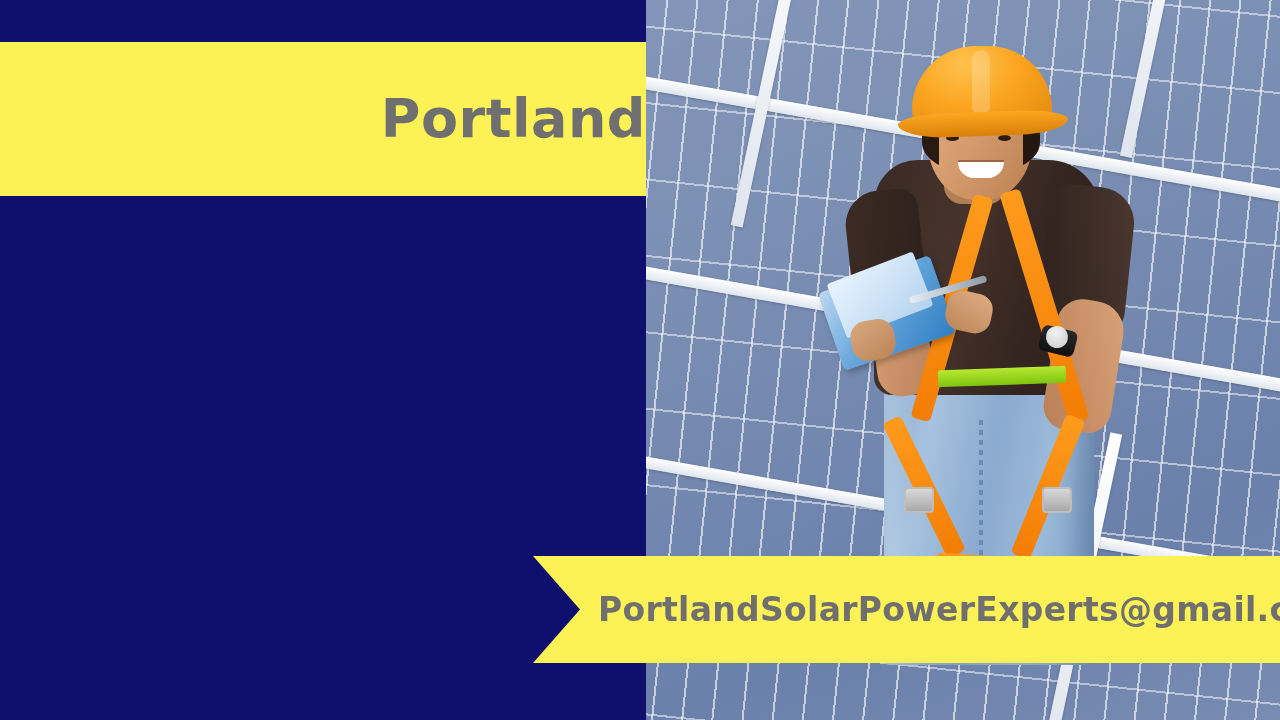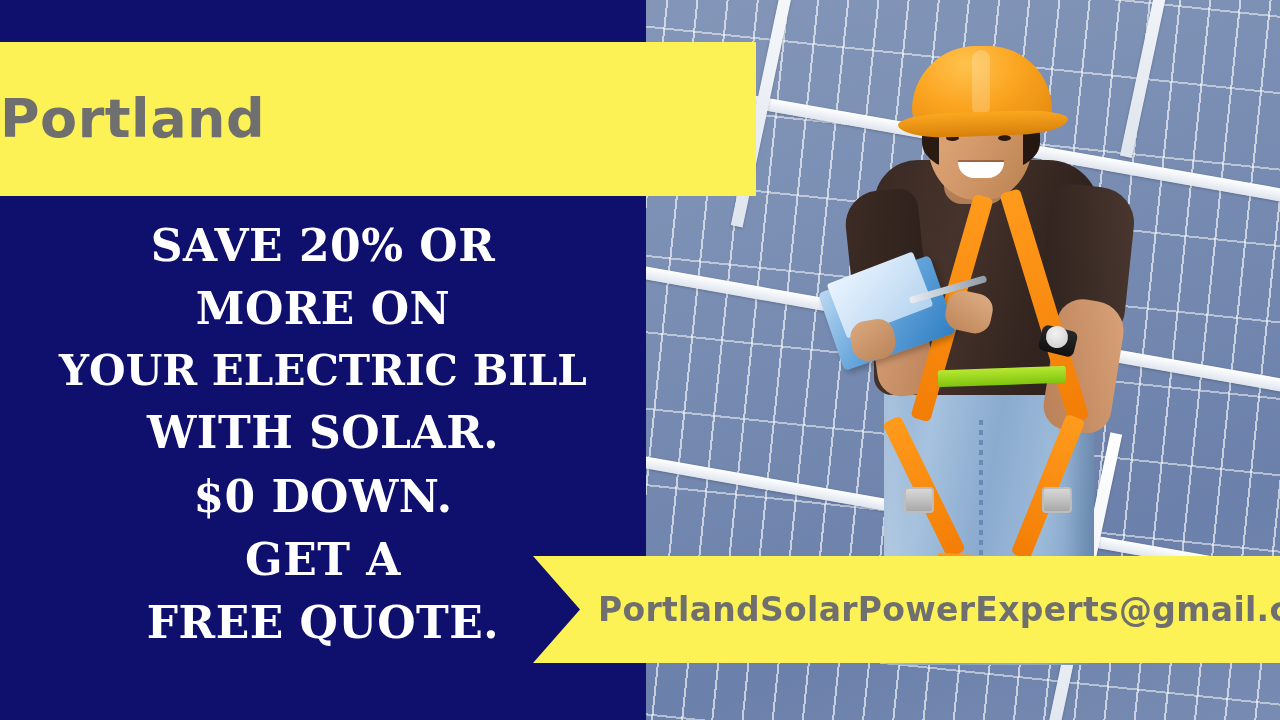--- a/index.html
+++ b/index.html
@@ -24,26 +24,26 @@
     width: 646px;
     height: 720px;
     background: #0f0f6e;
   }
 
   
   .header-band {
     position: absolute;
     left: 0;
     top: 42px;
-    width: 756px;
+    width: 646px;
     height: 154px;
     background: #fcf256;
     display: flex;
     flex-direction: column;
-    align-items: flex-start;
+    align-items: flex-end;
     justify-content: center;
   }
   .brand-line {
     color: #6f6f6f;
     font-family: "DejaVu Sans", sans-serif;
     font-weight: bold;
     font-size: 54px;
     line-height: 1.12;
     letter-spacing: 0.5px;
     text-align: center;
@@ -353,27 +353,18 @@
       <div class="hand-r"></div>
       <div class="watch"></div>
       <div class="watch-face"></div>
     </div>
   </div>
 
   <div class="header-band">
     <div class="brand-line">Portland</div>
   </div>
 
-  <div class="headline">
-    <span class="hl-line">SAVE 20% OR</span>
-    <span class="hl-line">MORE ON</span>
-    <span class="hl-line long">YOUR ELECTRIC BILL</span>
-    <span class="hl-line">WITH SOLAR.</span>
-    <span class="hl-line">$0 DOWN.</span>
-    <span class="hl-line">GET A</span>
-    <span class="hl-line">FREE QUOTE.</span>
-  </div>
 
   <div class="ribbon">
     <span class="ribbon-text">PortlandSolarPowerExperts@gmail.com</span>
   </div>
 
 </div>
 
 </body></html>

